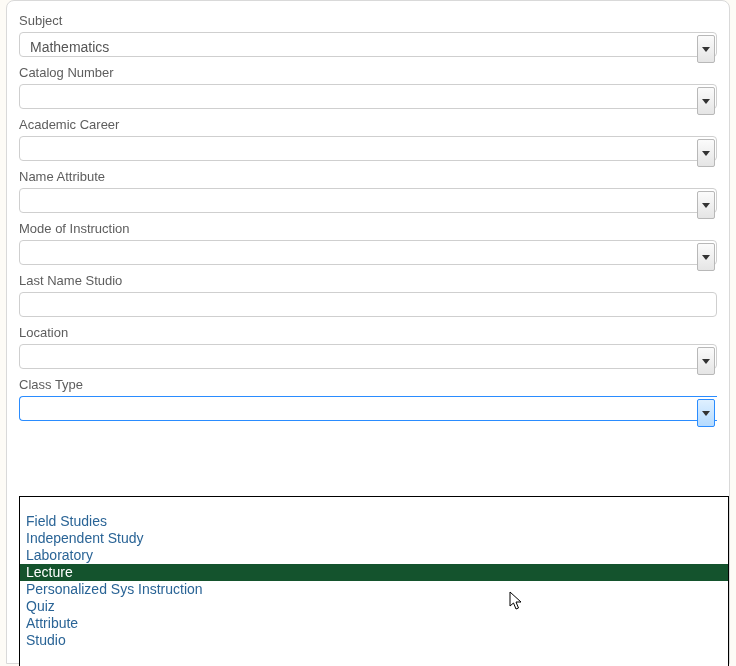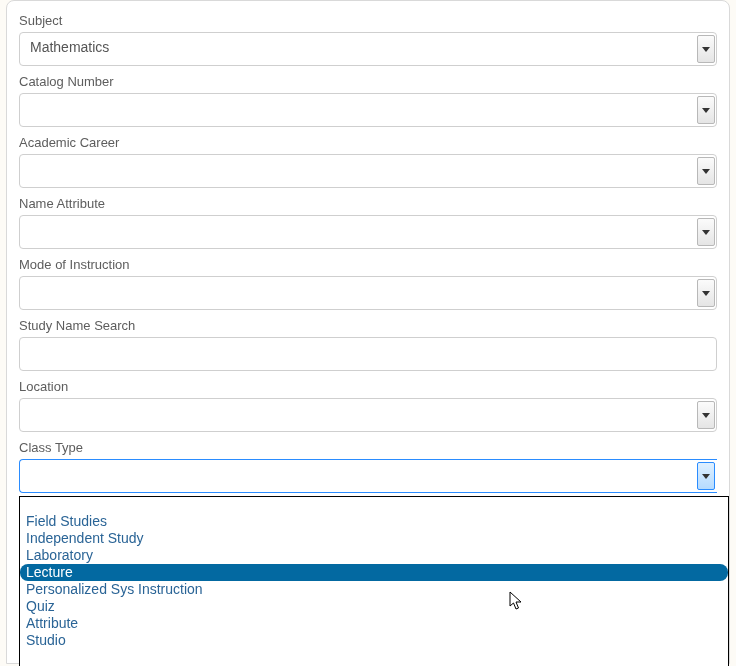--- a/index.html
+++ b/index.html
@@ -33,21 +33,21 @@
     font-size: 13px;
     margin-bottom: 4px;
     display: block;
   }
   .control-wrap {
     position: relative;
     width: 100%;
   }
   .dropdown, .textinput {
     width: 100%;
-    height: 34px;
+    height: 25px;
     border: 1px solid #cfcfcf;
     border-radius: 4px;
     background: #ffffff;
     padding: 6px 30px 6px 10px;
     font-size: 14px;
     color: #555;
     outline: none;
   }
   .textinput { padding-right: 10px; }
   .dd-btn {
@@ -92,23 +92,22 @@
   }
   .option-list .opt {
     padding: 0 6px;
     font-size: 14px;
     line-height: 17px;
     color: #2a6496;
     white-space: nowrap;
     cursor: pointer;
   }
   .option-list .opt.highlight {
-    background: #0369a1;
+    background: #14532d;
     color: #ffffff;
-    border-radius: 8px;
   }
   .cursor {
     position: absolute;
     z-index: 20;
     left: 502px;
     top: 590px;
     width: 16px;
     height: 20px;
     pointer-events: none;
   }
@@ -172,21 +171,21 @@
       <div class="dropdown"></div>
       <div class="dd-btn">
         <svg viewBox="0 0 8 5">
             <path d="M0 0 L8 0 L4 5 Z" fill="#333"></path>
           </svg>
       </div>
     </div>
   </div>
 
   <div class="field-group">
-    <span class="field-label">Study Name Search</span>
+    <span class="field-label">Last Name Studio</span>
     <div class="control-wrap">
       <input class="textinput" type="text" value="" style="">
     </div>
   </div>
 
   <div class="field-group">
     <span class="field-label">Location</span>
     <div class="control-wrap">
       <div class="dropdown"></div>
       <div class="dd-btn">

